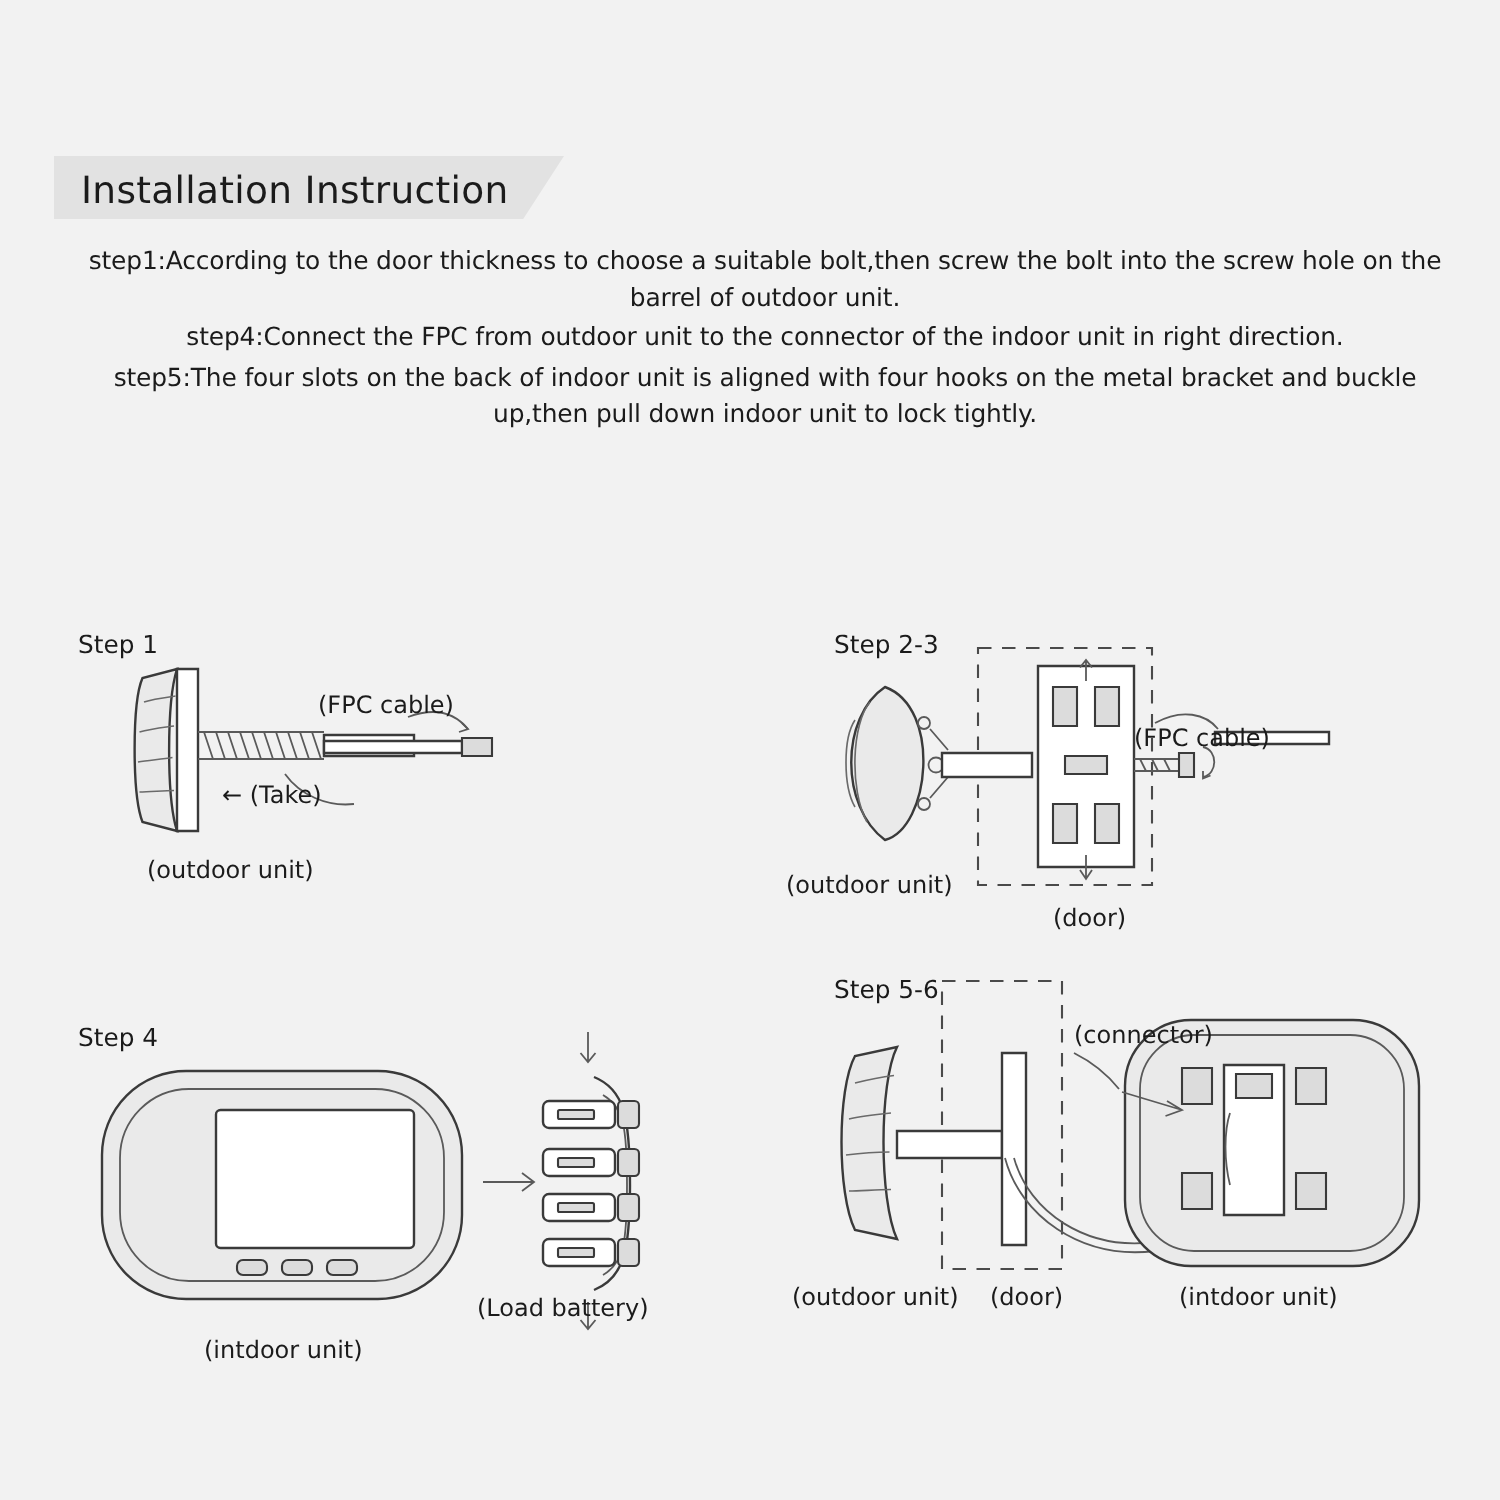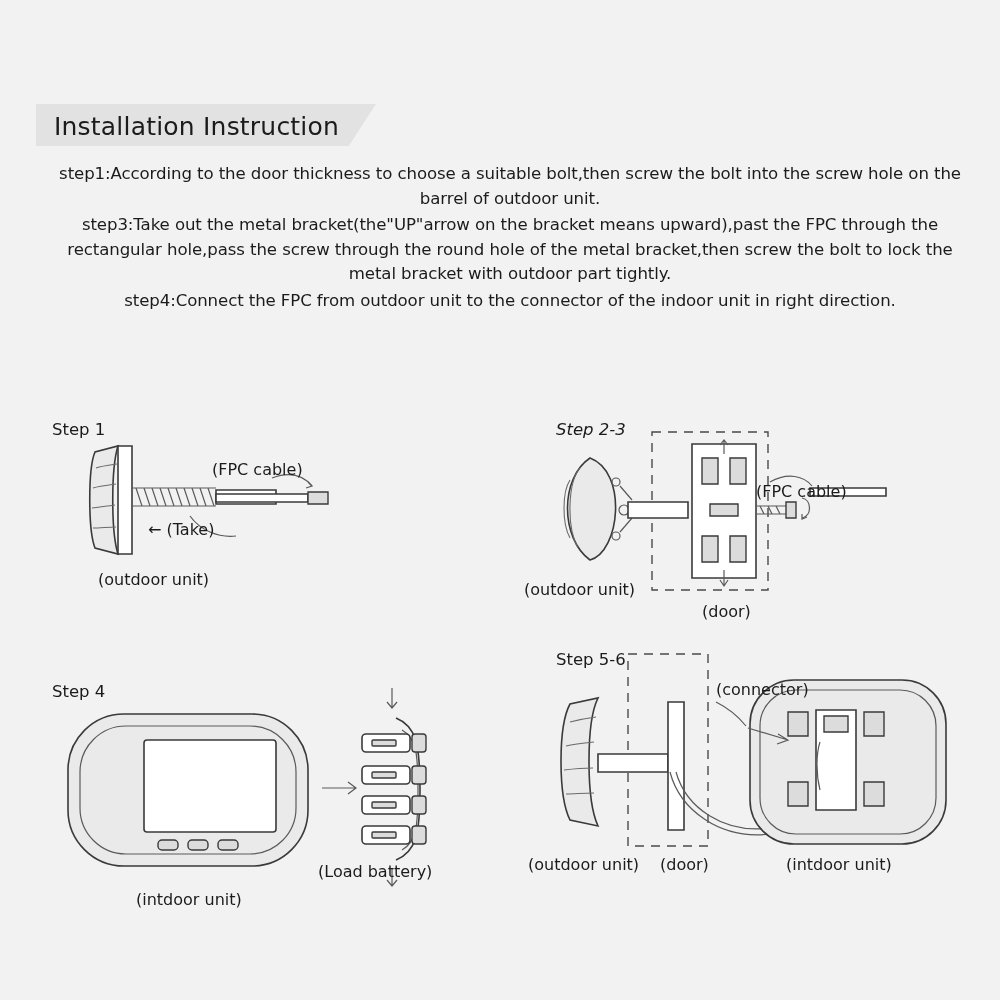--- a/index.html
+++ b/index.html
@@ -93,22 +93,22 @@
 
 <div class="page">
 
   <div class="title-wrap">
     <div class="title-band"></div>
     <div class="title-text">Installation Instruction</div>
   </div>
 
   <div class="steps">
     <p>step1:According to the door thickness to choose a suitable bolt,then screw the bolt into the screw hole on the barrel of outdoor unit.</p>
-    <p>step3:Take out the metal bracket(the"UP"arrow on the bracket means upward),past the FPC through the rectangular hole,pass the screw through the round hole of the metal bracket,then screw the bolt to lock the metal bracket with outdoor part tightly.</p>
     <p>step4:Connect the FPC from outdoor unit to the connector of the indoor unit in right direction.</p>
+    <p>step5:The four slots on the back of indoor unit is aligned with four hooks on the metal bracket and buckle up,then pull down indoor unit to lock tightly.</p>
   </div>
 
   <div class="fig" style="left:40px; top:420px; width:420px; height:190px;">
     <div class="lbl big" style="left:12px; top:0px;">Step 1</div>
     <svg width="420" height="190" viewBox="0 0 420 190">
 
       <path class="fill-l" d="M55,32 C48,48 48,110 55,128 L78,134 C71,112 71,48 78,26 Z"></path>
       <path class="hatch" d="M56,48 C62,46 70,45 77,44"></path>
       <path class="hatch" d="M53,68 C60,66 69,65 76,64"></path>
       <path class="hatch" d="M52,88 C59,87 68,86 75,85"></path>
@@ -133,21 +133,21 @@
       <path class="ln-thin" d="M268,62 L272,66 L266,68"></path>
 
       <path class="ln-thin" d="M150,96 C160,110 178,118 196,116"></path>
     </svg>
     <div class="lbl" style="left:172px; top:40px;">(FPC cable)</div>
     <div class="lbl" style="left:108px; top:100px;">← (Take)</div>
     <div class="lbl" style="left:58px; top:150px;">(outdoor unit)</div>
   </div>
 
   <div class="fig" style="left:520px; top:420px; width:440px; height:210px;">
-    <div class="lbl big" style="left:36px; top:0px;font-style:italic;">Step 2-3</div>
+    <div class="lbl big" style="left:36px; top:0px;">Step 2-3</div>
     <svg width="440" height="210" viewBox="0 0 440 210">
 
       <path class="dash" d="M132,12 L248,12 L248,170 L132,170 Z"></path>
 
       <path class="fill-l" d="M70,38 C40,58 40,118 70,140 C100,132 108,52 70,38 Z"></path>
       <path class="hatch" d="M60,48 C48,62 46,106 58,128"></path>
       <path class="hatch" d="M50,60 C42,72 42,104 50,118"></path>
 
       <circle cx="96" cy="62" r="4" class="ln-thin"></circle>
       <circle cx="96" cy="116" r="4" class="ln-thin"></circle>

